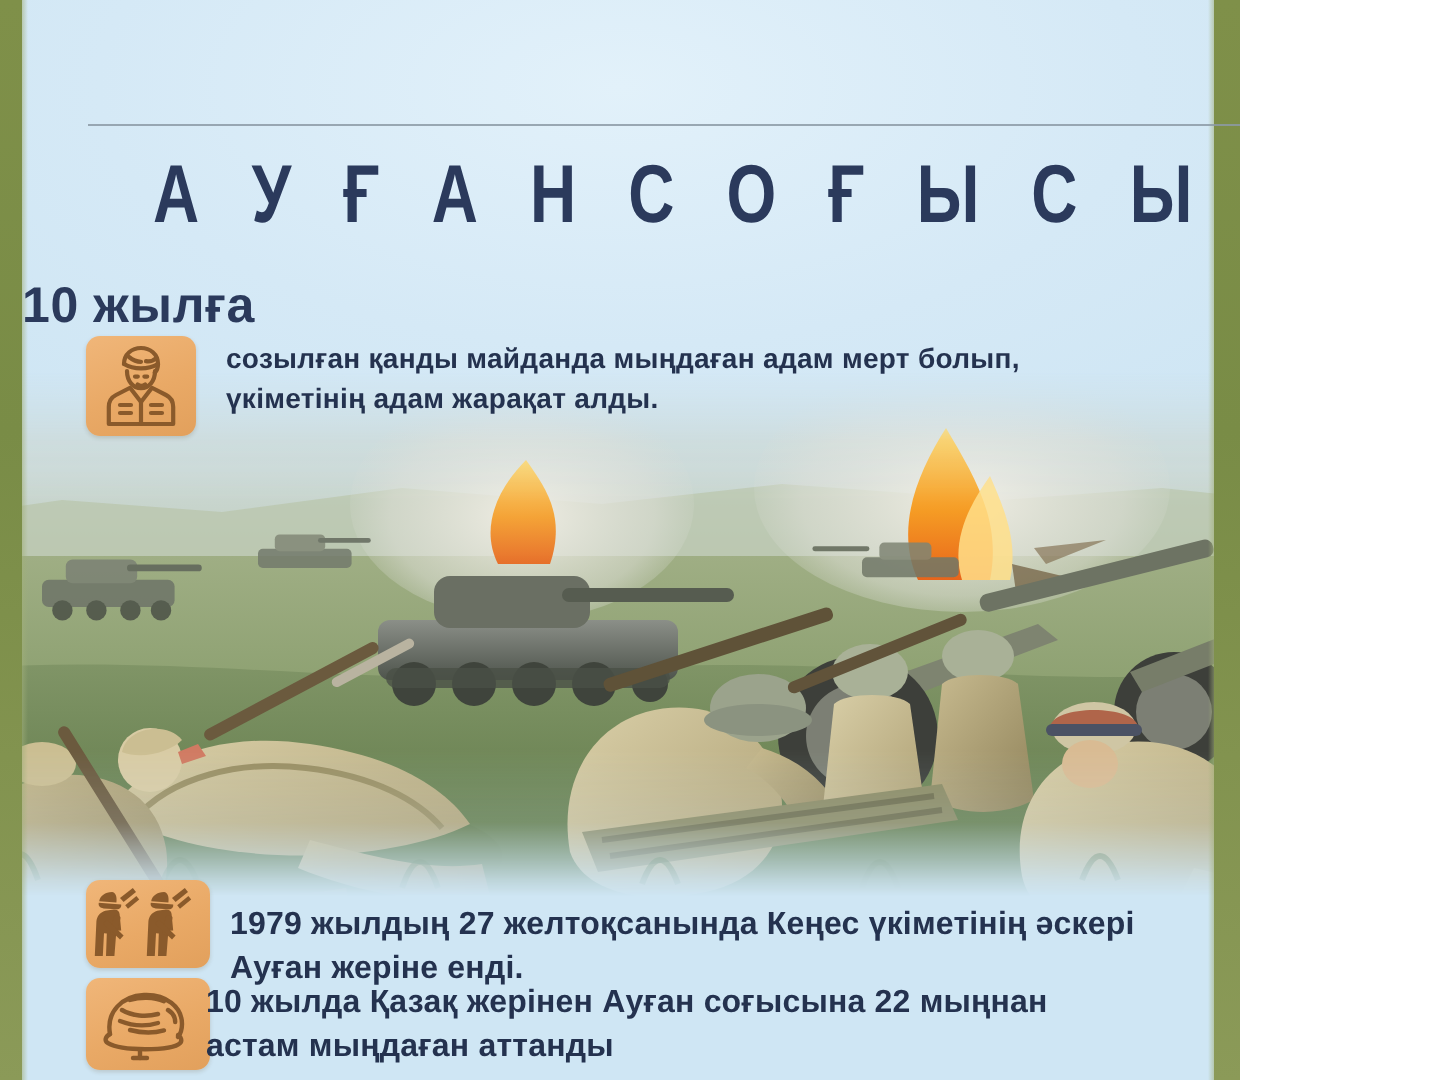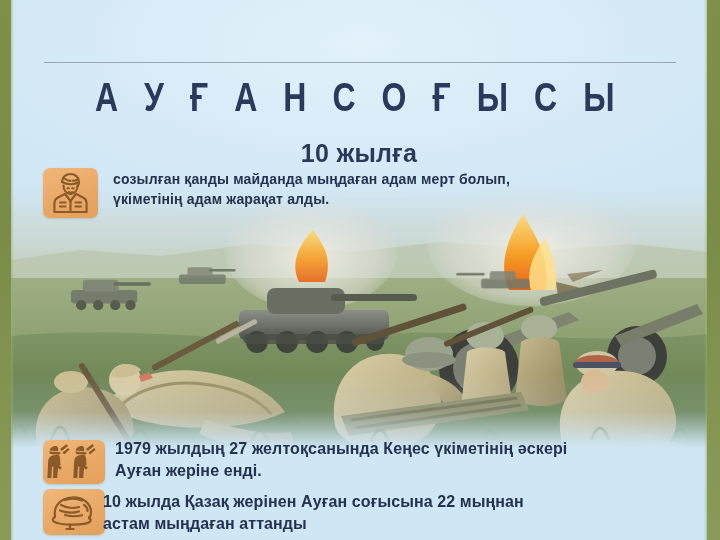--- a/index.html
+++ b/index.html
@@ -2,21 +2,21 @@
 <html><head>
 <meta charset="utf-8">
 <style>
   html, body {
     margin: 0;
     padding: 0;
     background: #ffffff;
   }
   .slide {
     position: relative;
-    width: 720px;
+    width: 620px;
     height: 540px;
     overflow: hidden;
     background: #d6eaf6;
     font-family: "Liberation Sans", sans-serif;
   }
 
   
   .bg-wash {
     position: absolute;
     inset: 0;
@@ -93,21 +93,20 @@
     transform: scaleX(.78);
     transform-origin: center center;
     white-space: nowrap;
   }
 
   .subtitle {
     position: absolute;
     left: 11px;
     right: 13px;
     top: 139px;
-    text-align: center;
     color: #2b3a5c;
     font-size: 25px;
     font-weight: bold;
     letter-spacing: .3px;
   }
 
   
   .intro {
     position: absolute;
     left: 113px;
@@ -137,21 +136,21 @@
   
   .fact {
     position: absolute;
     color: #24324f;
     font-size: 16px;
     font-weight: bold;
     line-height: 1.38;
     letter-spacing: .1px;
   }
   .fact .ln { display: block; }
-  .fact-1 { left: 115px; top: 438px; width: 575px; }
+  .fact-1 { left: 115px; top: 452px; width: 575px; }
   .fact-2 { left: 103px; top: 491px; width: 575px; }
 </style>
 </head>
 <body>
 
 <div class="slide">
 
   <div class="bg-wash"></div>
 
   <div class="painting">

